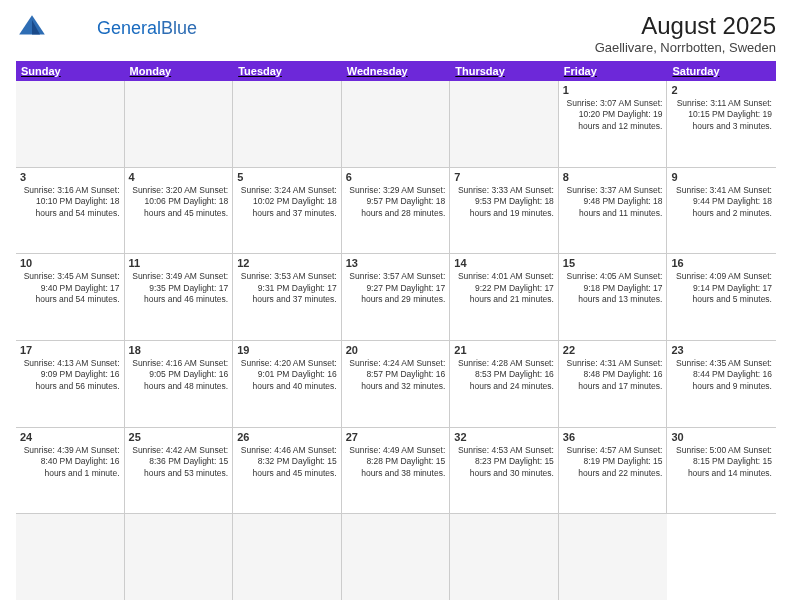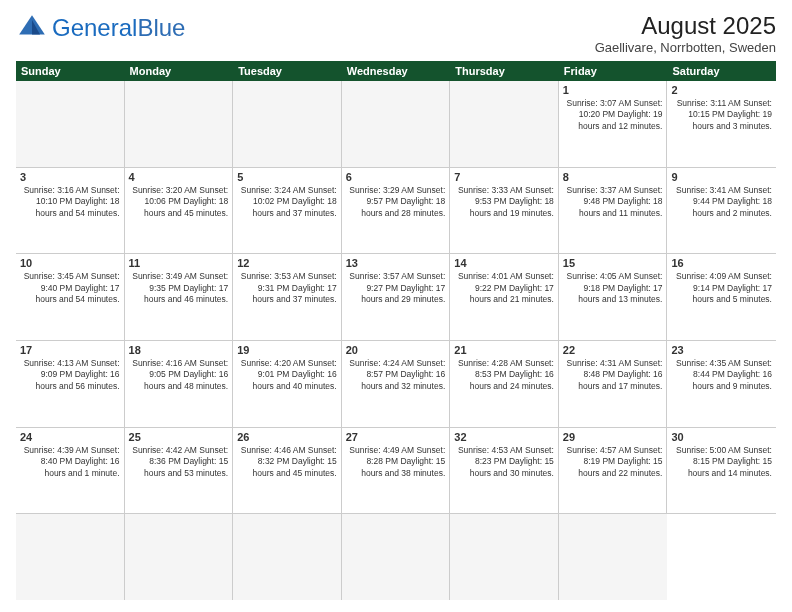--- a/index.html
+++ b/index.html
@@ -22,23 +22,24 @@
       justify-content: space-between;
       align-items: flex-start;
       margin-bottom: 6px;
     }
     .logo {
       display: flex;
       align-items: center;
       gap: 4px;
     }
     .logo-text {
-      font-size: 24px;
+      font-size: 18px;
       color: #333;
       line-height: 1;
+      margin-left: 45px;
     }
     .logo-text span {
       color: #1a6bbf;
     }
     .logo-icon {
       width: 32px;
       height: 32px;
     }
     .title-block {
       text-align: right;
@@ -54,21 +55,22 @@
       text-align: right;
     }
     .calendar {
       flex: 1;
       display: flex;
       flex-direction: column;
     }
     .cal-header {
       display: grid;
       grid-template-columns: repeat(7, 1fr);
-      background: #14532d;
+      background: #6d28d9;
+      text-decoration: underline;
     }
     .cal-header-cell {
       color: #fff;
       font-size: 11px;
       font-weight: bold;
       padding: 4px 5px;
       text-align: left;
     }
     .cal-body {
       display: flex;
@@ -351,21 +353,21 @@
 and 38 minutes.</div>
           </div>
           <div class="cal-cell">
             <span class="day-num">32</span>
             <div class="day-info">Sunrise: 4:53 AM
 Sunset: 8:23 PM
 Daylight: 15 hours
 and 30 minutes.</div>
           </div>
           <div class="cal-cell">
-            <span class="day-num">29</span>
+            <span class="day-num">36</span>
             <div class="day-info">Sunrise: 4:57 AM
 Sunset: 8:19 PM
 Daylight: 15 hours
 and 22 minutes.</div>
           </div>
           <div class="cal-cell">
             <span class="day-num">30</span>
             <div class="day-info">Sunrise: 5:00 AM
 Sunset: 8:15 PM
 Daylight: 15 hours

